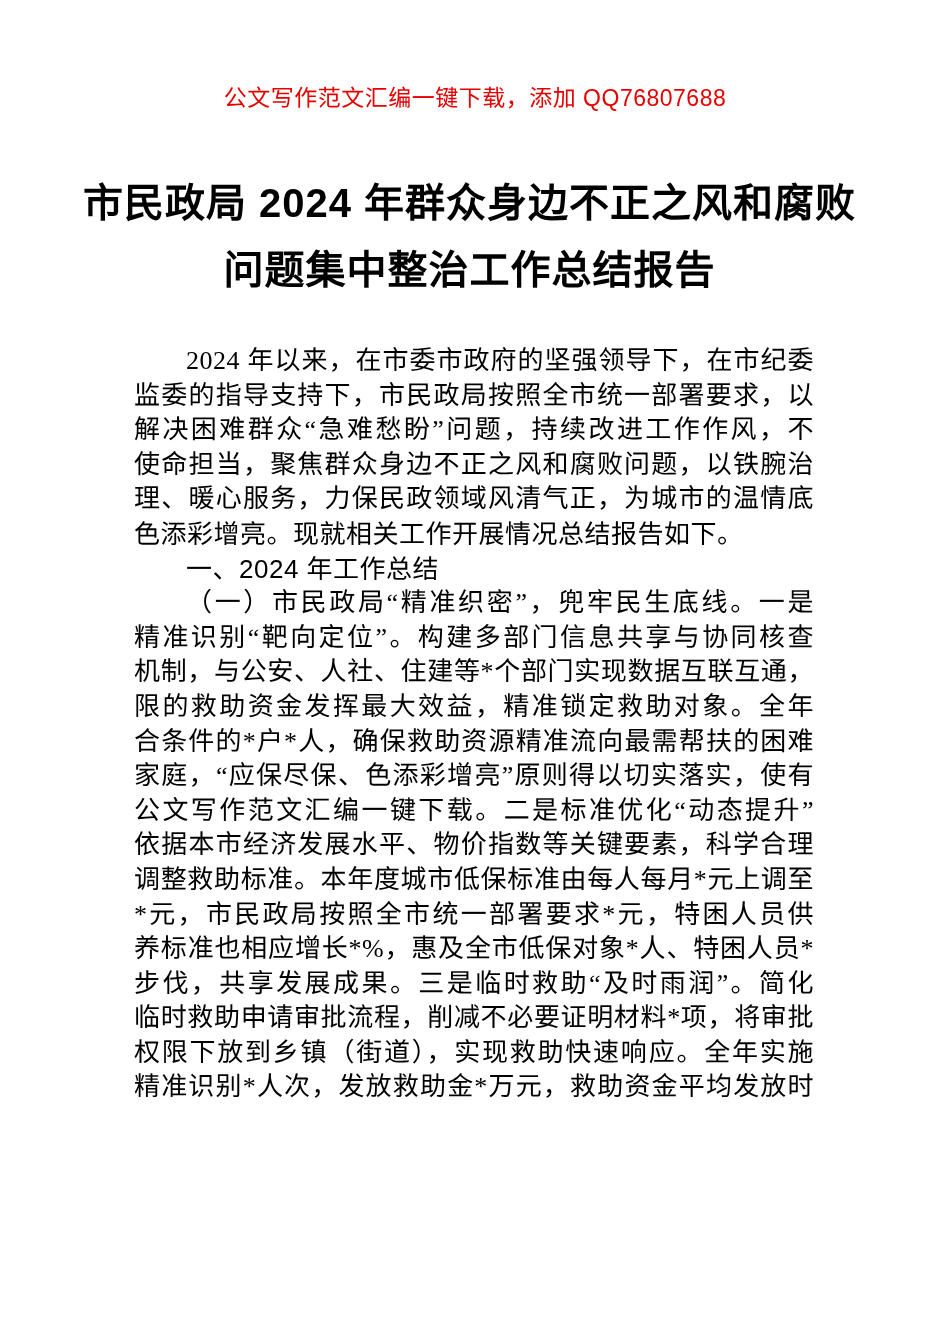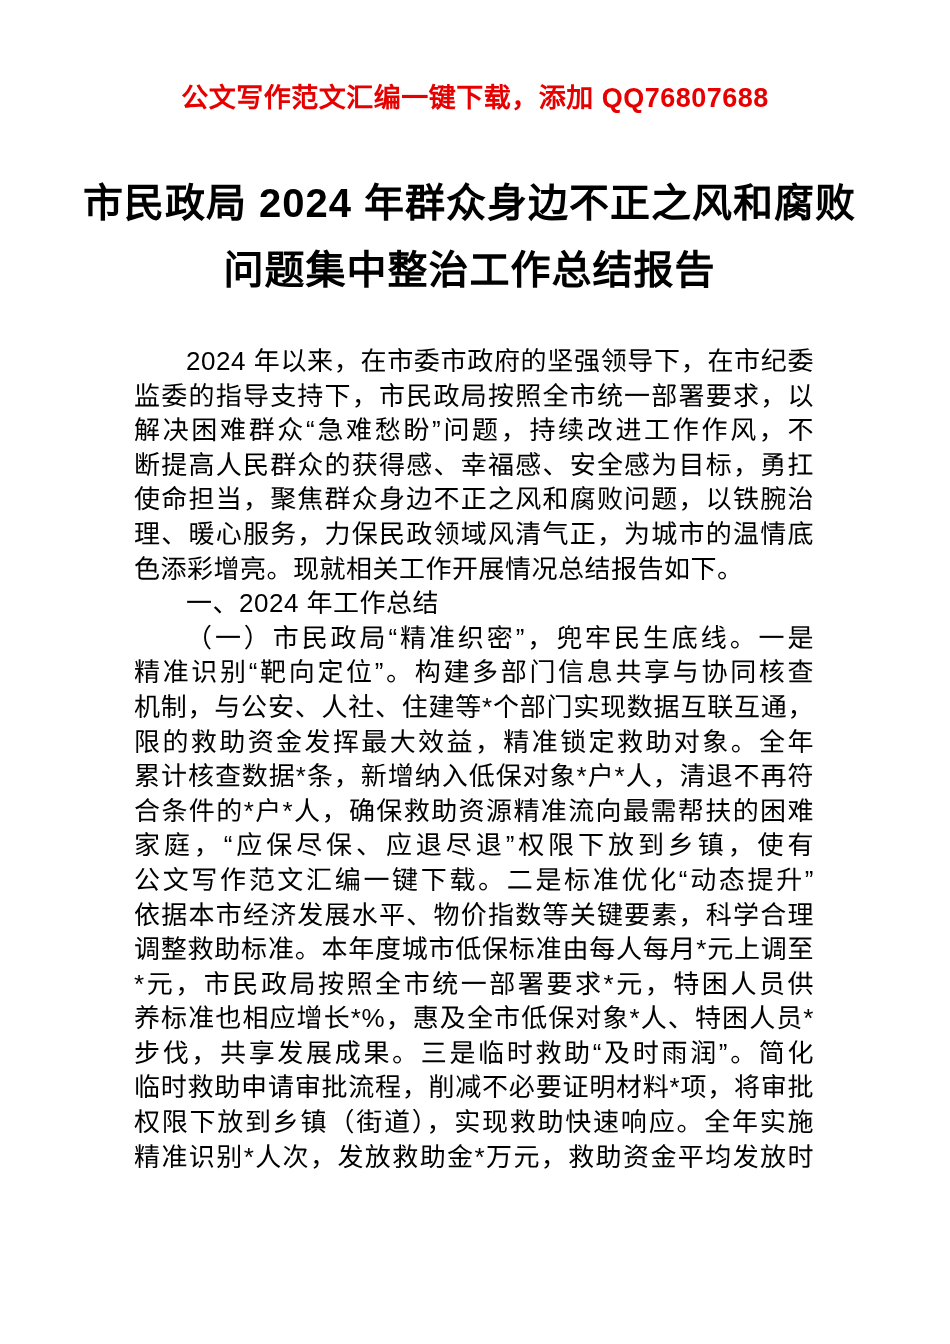--- a/index.html
+++ b/index.html
@@ -15,24 +15,24 @@
     overflow: hidden;
     font-family: "Liberation Sans", "DejaVu Sans", sans-serif;
     color: #000000;
   }
   .promo {
     position: absolute;
     top: 84px;
     left: 0;
     right: 0;
     text-align: center;
-    font-size: 27px;
+    font-size: 23px;
     line-height: 28px;
     color: #e60000;
-    font-weight: 700;
+    font-weight: 400;
     letter-spacing: 0.5px;
   }
   .title-block {
     position: absolute;
     top: 170px;
     left: 64px;
     right: 75px;
     text-align: center;
     font-weight: 700;
     font-size: 40px;
@@ -50,20 +50,21 @@
     line-height: 34.6px;
     height: 34.6px;
     white-space: normal;
     overflow: visible;
     letter-spacing: 0.5px;
   }
   .ln.fill {
     text-align: justify;
     text-align-last: justify;
     text-justify: inter-character;
+    font-family: Liberation Serif, serif;
   }
   .ln.indent {
     padding-left: 52px;
   }
 </style>
 </head>
 <body>
 
 <div class="page">
 
@@ -71,32 +72,30 @@
 
   <div class="title-block">
     <div>市民政局 2024 年群众身边不正之风和腐败</div>
     <div>问题集中整治工作总结报告</div>
   </div>
 
   <div class="doc-body">
     <div class="ln fill indent">2024 年以来，在市委市政府的坚强领导下，在市纪委</div>
     <div class="ln fill">监委的指导支持下，市民政局按照全市统一部署要求，以</div>
     <div class="ln fill">解决困难群众“急难愁盼”问题，持续改进工作作风，不</div>
-    <div class="ln fill">断提高人民群众的获得感、幸福感、安全感为目标，勇扛</div>
     <div class="ln fill">使命担当，聚焦群众身边不正之风和腐败问题，以铁腕治</div>
     <div class="ln fill">理、暖心服务，力保民政领域风清气正，为城市的温情底</div>
     <div class="ln">色添彩增亮。现就相关工作开展情况总结报告如下。</div>
     <div class="ln indent">一、2024 年工作总结</div>
     <div class="ln fill indent">（一）市民政局“精准织密”，兜牢民生底线。一是</div>
     <div class="ln fill">精准识别“靶向定位”。构建多部门信息共享与协同核查</div>
     <div class="ln fill">机制，与公安、人社、住建等*个部门实现数据互联互通，</div>
     <div class="ln fill">限的救助资金发挥最大效益，精准锁定救助对象。全年</div>
-    <div class="ln fill">累计核查数据*条，新增纳入低保对象*户*人，清退不再符</div>
     <div class="ln fill">合条件的*户*人，确保救助资源精准流向最需帮扶的困难</div>
-    <div class="ln fill">家庭，“应保尽保、应退尽退”权限下放到乡镇，使有</div>
+    <div class="ln fill">家庭，“应保尽保、色添彩增亮”原则得以切实落实，使有</div>
     <div class="ln fill">公文写作范文汇编一键下载。二是标准优化“动态提升”</div>
     <div class="ln fill">依据本市经济发展水平、物价指数等关键要素，科学合理</div>
     <div class="ln fill">调整救助标准。本年度城市低保标准由每人每月*元上调至</div>
     <div class="ln fill">*元，市民政局按照全市统一部署要求*元，特困人员供</div>
     <div class="ln fill">养标准也相应增长*%，惠及全市低保对象*人、特困人员*</div>
     <div class="ln fill">步伐，共享发展成果。三是临时救助“及时雨润”。简化</div>
     <div class="ln fill">临时救助申请审批流程，削减不必要证明材料*项，将审批</div>
     <div class="ln fill">权限下放到乡镇（街道），实现救助快速响应。全年实施</div>
     <div class="ln fill">精准识别*人次，发放救助金*万元，救助资金平均发放时</div>
   </div>

